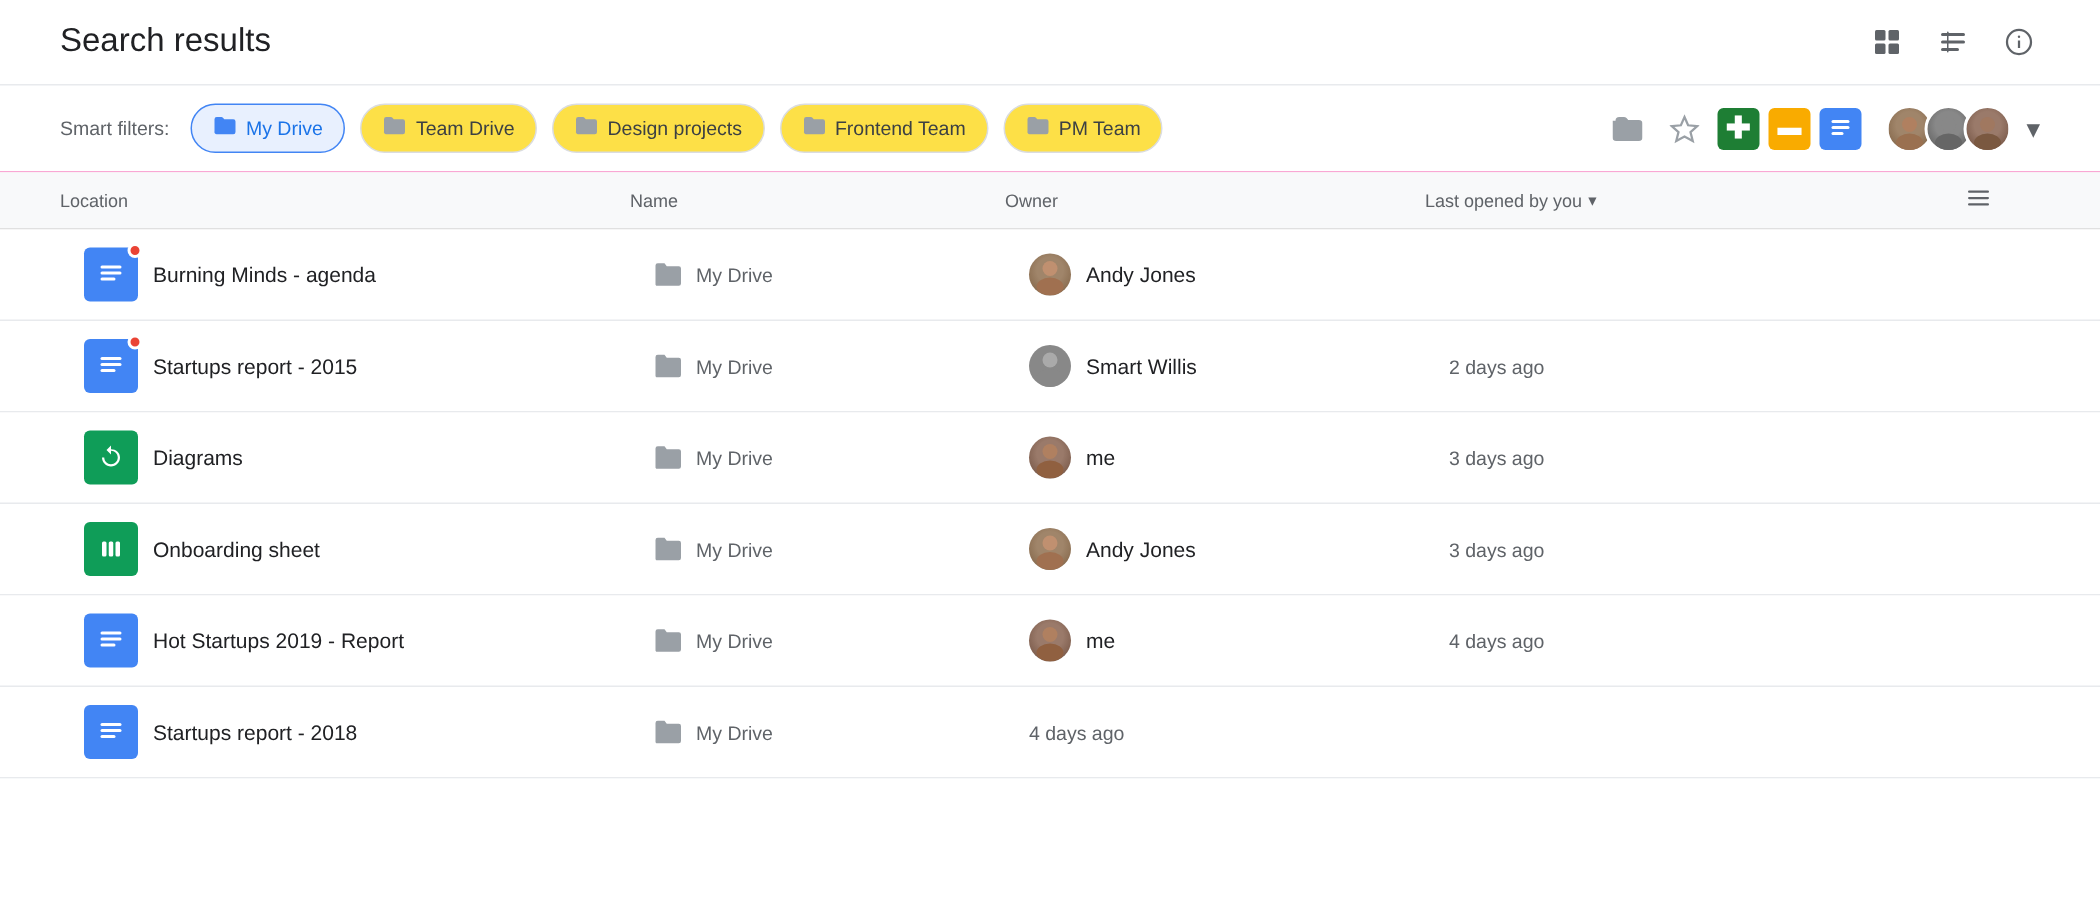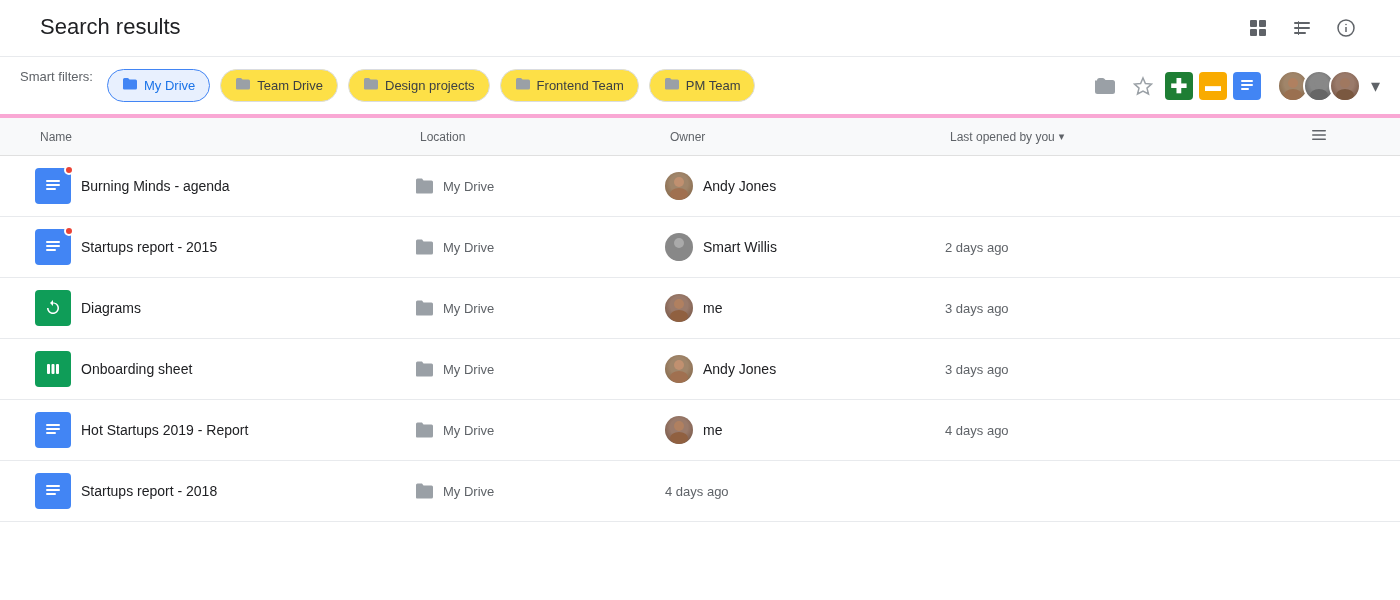--- a/index.html
+++ b/index.html
@@ -11,22 +11,23 @@
       justify-content: space-between;
       padding: 14px 40px;
       border-bottom: 1px solid #e8eaed;
     }
     .header-title { font-size: 22px; font-weight: 500; color: #202124; }
     .header-icons { display: flex; gap: 16px; align-items: center; }
     .header-icon { width: 28px; height: 28px; display: flex; align-items: center; justify-content: center; cursor: pointer; color: #5f6368; border-radius: 50%; }
 
     .filters-bar {
       display: flex;
-      padding: 12px 20px;
-      border-bottom: 4px solid #f9a8d4;
+      align-items: center;
+      padding: 12px 40px;
+      border-bottom: 1px solid #f9a8d4;
       gap: 10px;
       flex-wrap: wrap;
     }
     .smart-filters-label { color: #5f6368; font-size: 13px; margin-right: 4px; white-space: nowrap; }
 
     .filter-chip {
       display: flex;
       align-items: center;
       gap: 6px;
       padding: 6px 14px;
@@ -78,21 +79,21 @@
       background: #f8f9fa;
     }
     .col-header {
       font-size: 12px; color: #5f6368; font-weight: 500; display: flex; align-items: center; gap: 4px; cursor: pointer;
     }
     .sort-arrow { font-size: 11px; color: #5f6368; }
 
     .table-row {
       display: grid;
       grid-template-columns: 380px 250px 280px 1fr 50px;
-      padding: 0 35px;
+      padding: 0 56px;
       border-bottom: 1px solid #e8eaed;
       background: #fff;
       align-items: center;
       min-height: 58px;
       cursor: pointer;
     }
 
     .cell { display: flex; align-items: center; gap: 10px; font-size: 14px; color: #202124; padding: 12px 0; }
     .cell-muted { color: #5f6368; font-size: 13px; }
 
@@ -247,24 +248,24 @@
       </div>
     </div>
     <span class="dropdown-arrow">▾</span>
   </div>
 </div>
 
 <div class="table-area">
 
   <div class="table-header">
     <div class="col-header">
+      <span>Location</span>
+    </div>
+    <div class="col-header">
       <span>Name</span>
-    </div>
-    <div class="col-header">
-      <span>Location</span>
     </div>
     <div class="col-header">
       <span>Owner</span>
     </div>
     <div class="col-header sortable">
       <span>Last opened by you</span>
       <span class="sort-arrow">▾</span>
     </div>
     <div class="col-header">
       <span>

